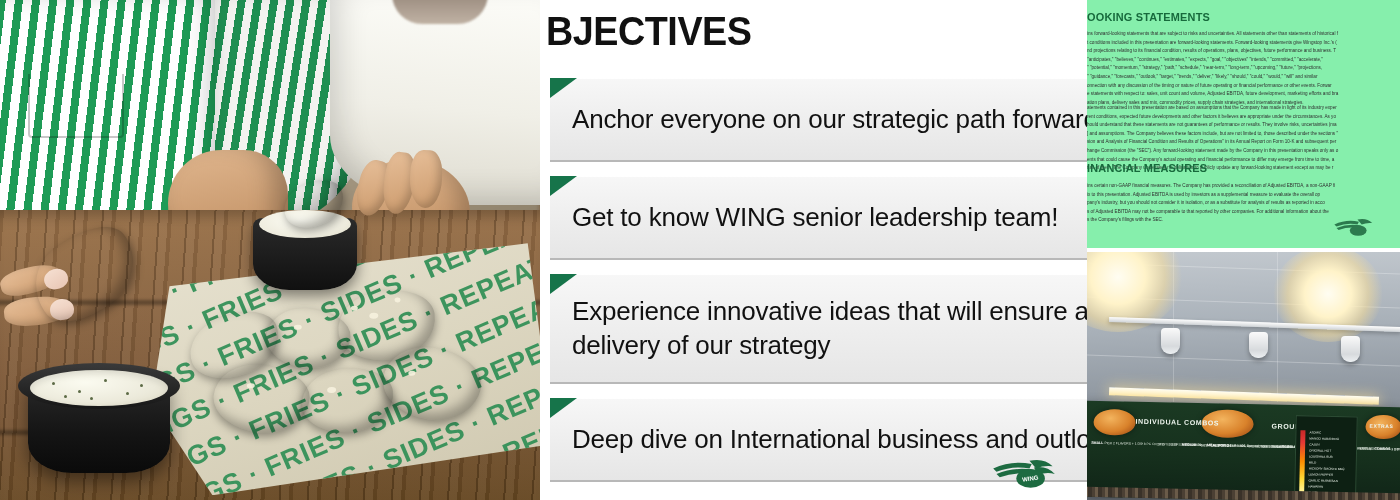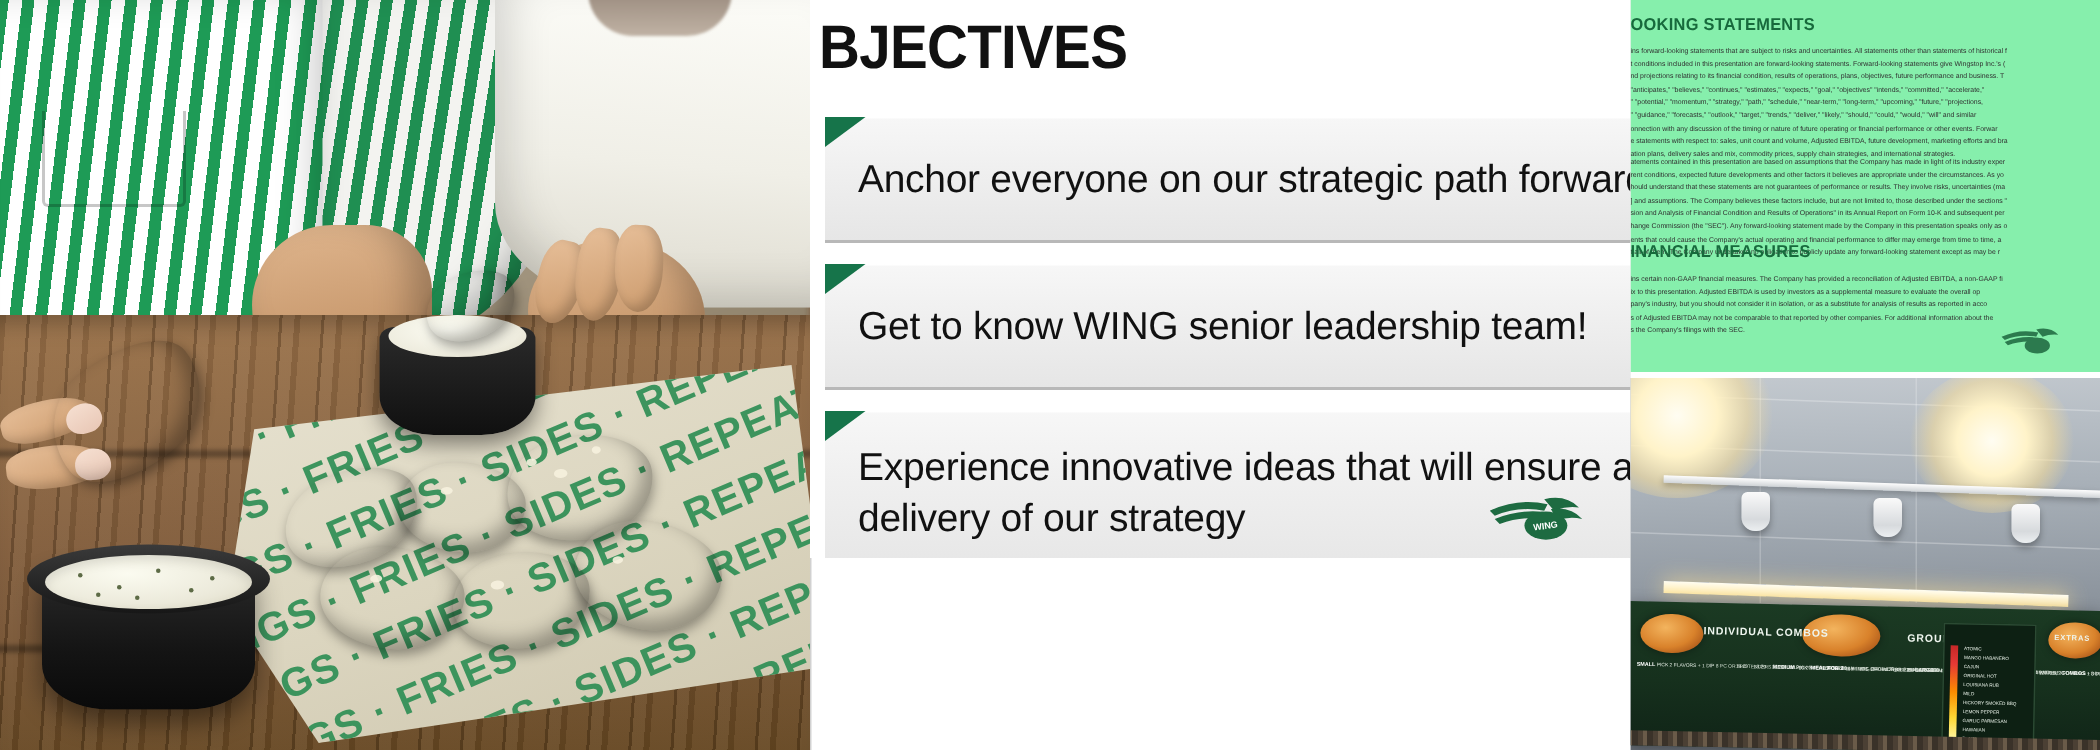--- a/index.html
+++ b/index.html
@@ -107,21 +107,21 @@
      box-shadow:inset -6px -6px 12px rgba(0,0,0,.3), 0 4px 8px rgba(0,0,0,.35); }
   .crumb{ position:absolute; background:#f6f1de; border-radius:50%; opacity:.9; }
   .hand-dip{ position:absolute; left:300px; top:150px; width:140px; height:110px; }
   .finger{ position:absolute; background:linear-gradient(160deg,#e7bf99,#cb9a6c);
      border-radius:40% 40% 50% 50%; box-shadow:inset -4px -3px 8px rgba(0,0,0,.2); }
   .nail{ position:absolute; background:linear-gradient(160deg,#f6e0d2,#e8c6b4);
      border-radius:50% 50% 45% 45%; }
   .hand2{ position:absolute; left:0px; top:245px; width:130px; height:120px; }
 
   
-  .slide{ position:absolute; left:540px; top:0; width:547px; height:372px;
+  .slide{ position:absolute; left:540px; top:0; width:547px; height:500px;
           background:#ffffff; overflow:hidden; }
   .slide-title{ position:absolute; left:6px; top:8px;
      font-size:41px; font-weight:bold; color:#111111; letter-spacing:-.5px;
      font-family:"Liberation Sans Narrow","Liberation Sans", sans-serif;
      transform:scaleX(.92); transform-origin:left center; white-space:nowrap; }
   .bullets{ position:absolute; left:10px; top:78px; width:1080px; }
   .bullet{ position:relative; width:1080px; margin-bottom:14px;
      background:linear-gradient(180deg,#f7f7f7 0%,#efefef 45%,#e6e6e6 100%);
      border-bottom:2px solid #b8b8b8;
      box-shadow:0 1px 0 rgba(255,255,255,.9) inset; }

